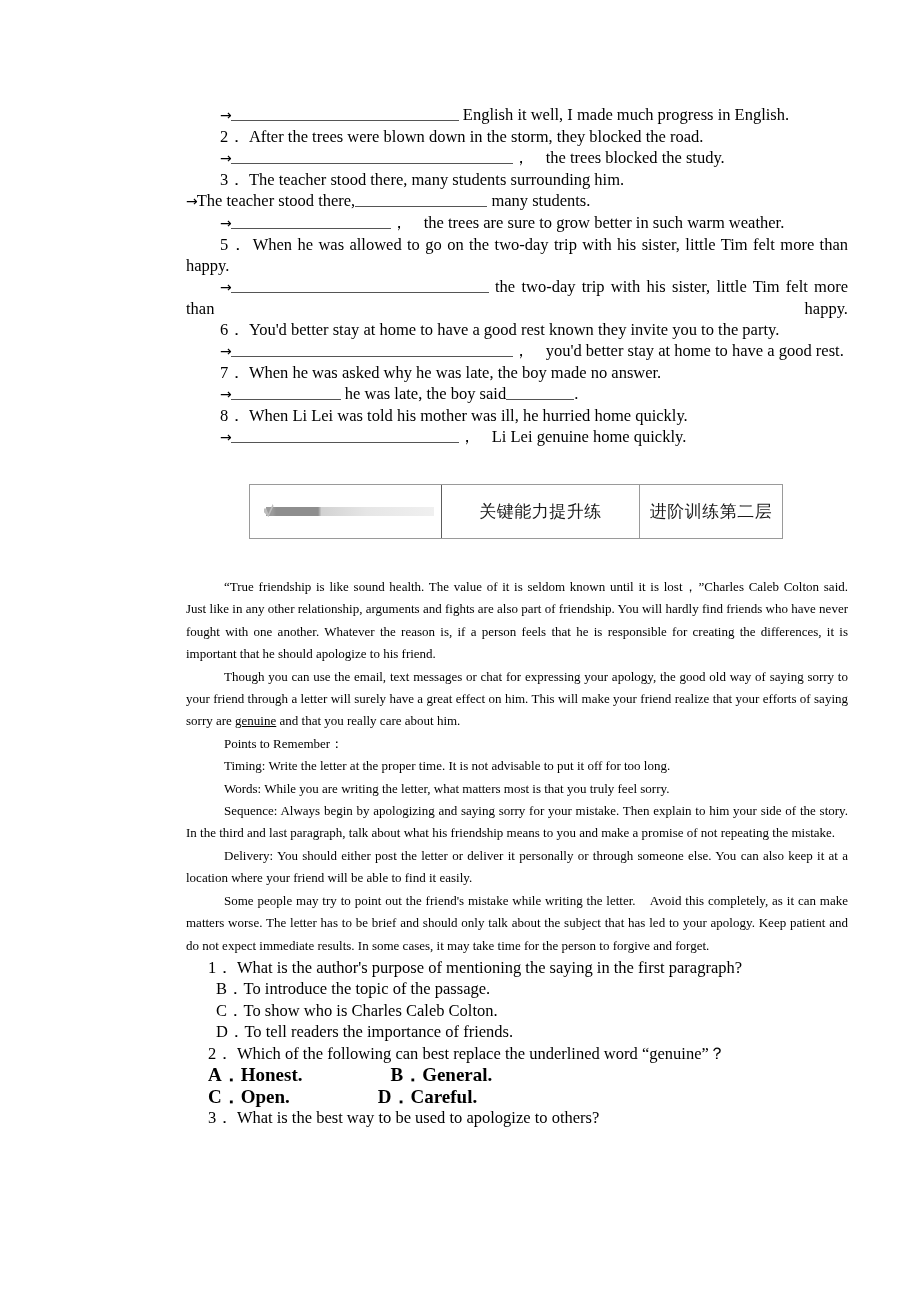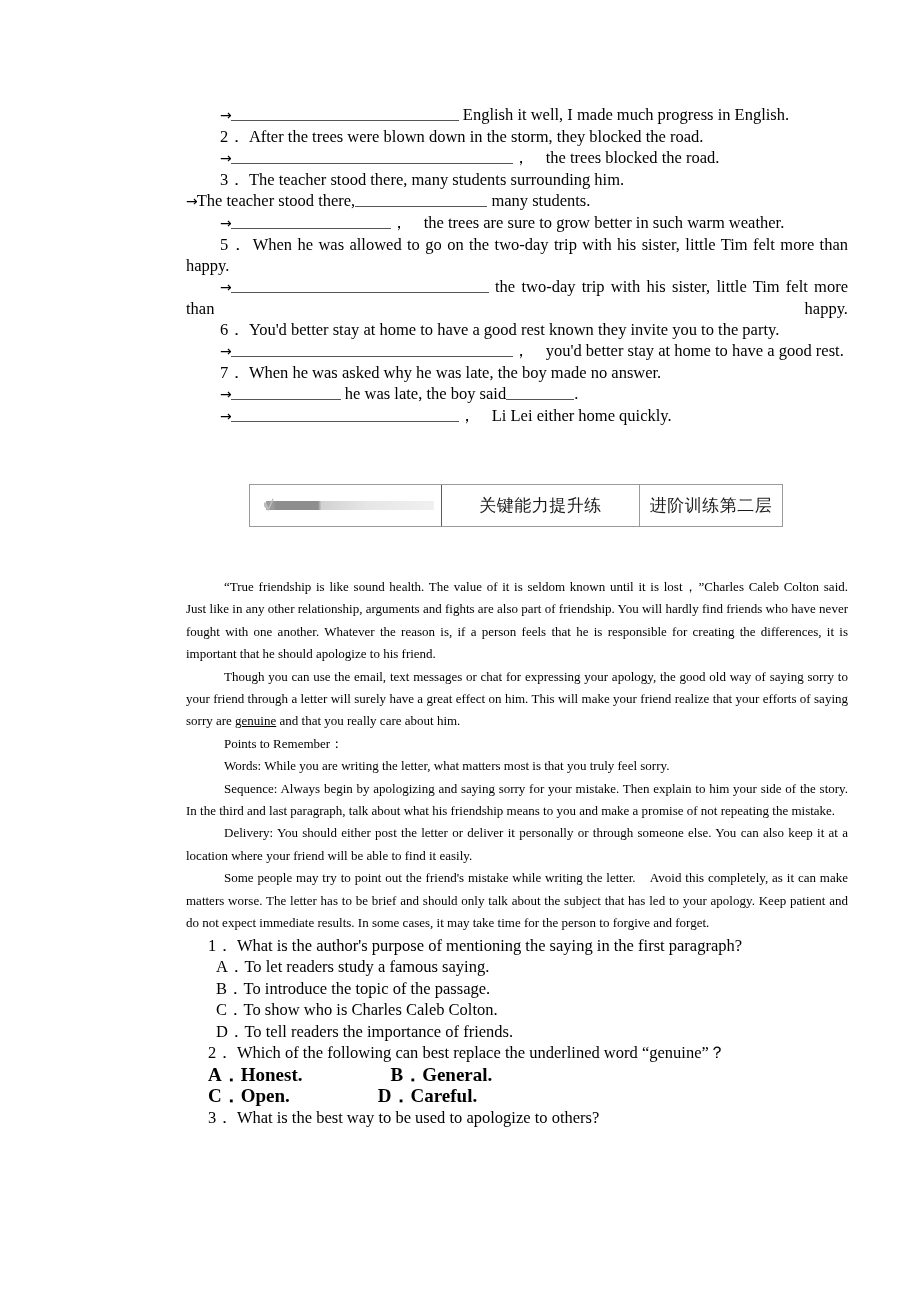--- a/index.html
+++ b/index.html
@@ -67,21 +67,21 @@
     text-align: justify;
     text-align-last: justify;
   }
 
   
   .banner {
     position: absolute;
     left: 193px;
     top: 484px;
     width: 534px;
-    height: 43px;
+    height: 55px;
     border: 1px solid #9a9a9a;
     box-sizing: border-box;
     display: flex;
     background: #ffffff;
     justify-content: space-between;
   }
   .banner-cell {
     display: flex;
     align-items: center;
     justify-content: center;
@@ -179,21 +179,21 @@
 
     <div class="ex-line arrow">
       <span class="arrow-g">→</span><span class="blank b-xl"></span>
       <span>English it well, I made much progress in English.</span>
     </div>
 
     <div class="ex-line num">
       <span>2．</span><span>&nbsp;</span><span>After the trees were blown down in the storm, they blocked the road.</span>
     </div>
     <div class="ex-line arrow">
-      <span class="arrow-g">→</span><span class="blank b-3xl"></span><span>，　the trees blocked the road.</span>
+      <span class="arrow-g">→</span><span class="blank b-3xl"></span><span>，　the trees blocked the study.</span>
     </div>
 
     <div class="ex-line num">
       <span>3．</span><span>&nbsp;</span><span>The teacher stood there, many students surrounding him.</span>
     </div>
     <div class="ex-line arrow0">
       <span class="arrow-g">→</span><span>The teacher stood there,</span><span class="blank b-md"></span>
       <span>many students.</span>
     </div>
 
@@ -217,22 +217,25 @@
     </div>
 
     <div class="ex-line num">
       <span>7．</span><span>&nbsp;</span><span>When he was asked why he was late, the boy made no answer.</span>
     </div>
     <div class="ex-line arrow">
       <span class="arrow-g">→</span><span class="blank b-sm"></span>
       <span>he was late, the boy said</span><span class="blank b-xs"></span><span>.</span>
     </div>
 
-    <div class="ex-line arrow">
-      <span class="arrow-g">→</span><span class="blank b-xl"></span><span>，　Li Lei either home quickly.</span>
+    <div class="ex-line num">
+      <span>8．</span><span>&nbsp;</span><span>When Li Lei was told his mother was ill, he hurried home quickly.</span>
+    </div>
+    <div class="ex-line arrow">
+      <span class="arrow-g">→</span><span class="blank b-xl"></span><span>，　Li Lei genuine home quickly.</span>
     </div>
   </div>
 
   <div class="banner">
     <div class="banner-cell c1">
       <div class="deco-bar"></div>
     </div>
     <div class="banner-cell c2">
       <span class="cn">关键能力提升练</span>
     </div>
@@ -242,27 +245,27 @@
   </div>
 
   <div class="reading">
 
 
     <p class="para">“True friendship is like sound health. The value of it is seldom known until it is lost，”Charles Caleb Colton said.　Just like in any other relationship, arguments and fights are also part of friendship. You will hardly find friends who have never fought with one another. Whatever the reason is, if a person feels that he is responsible for creating the differences, it is important that he should apologize to his friend.</p>
 
     <p class="para"><span>Though you can use the email, text messages or chat for expressing your apology, the good old way of saying sorry to your friend through a letter will surely have a great effect on him. This will make your friend realize that your efforts of saying sorry are </span><u class="gen">genuine</u><span> and that you really care about him.</span></p>
 
     <p class="para">Points to Remember：</p>
+    <p class="para">Timing: Write the letter at the proper time. It is not advisable to put it off for too long.</p>
     <p class="para">Words: While you are writing the letter, what matters most is that you truly feel sorry.</p>
     <p class="para">Sequence: Always begin by apologizing and saying sorry for your mistake. Then explain to him your side of the story.　In the third and last paragraph, talk about what his friendship means to you and make a promise of not repeating the mistake.</p>
     <p class="para">Delivery: You should either post the letter or deliver it personally or through someone else. You can also keep it at a location where your friend will be able to find it easily.</p>
     <p class="para">Some people may try to point out the friend's mistake while writing the letter.　Avoid this completely, as it can make matters worse. The letter has to be brief and should only talk about the subject that has led to your apology. Keep patient and do not expect immediate results. In some cases, it may take time for the person to forgive and forget.</p>
 
     <p class="q-line"><span>1．</span><span>&nbsp;</span><span>What is the author's purpose of mentioning the saying in the first paragraph?</span></p>
-    <p class="opt-line">A．To let readers study a famous saying.</p>
     <p class="opt-line">B．To introduce the topic of the passage.</p>
     <p class="opt-line">C．To show who is Charles Caleb Colton.</p>
     <p class="opt-line">D．To tell readers the importance of friends.</p>
 
     <p class="q-line"><span>2．</span><span>&nbsp;</span><span>Which of the following can best replace the underlined word “genuine”？</span></p>
     <p class="opt-two"><span>A．Honest.</span><span class="second">B．General.</span></p>
     <p class="opt-two"><span>C．Open.</span><span class="second">D．Careful.</span></p>
 
     <p class="q-line"><span>3．</span><span>&nbsp;</span><span>What is the best way to be used to apologize to others?</span></p>
   </div>

